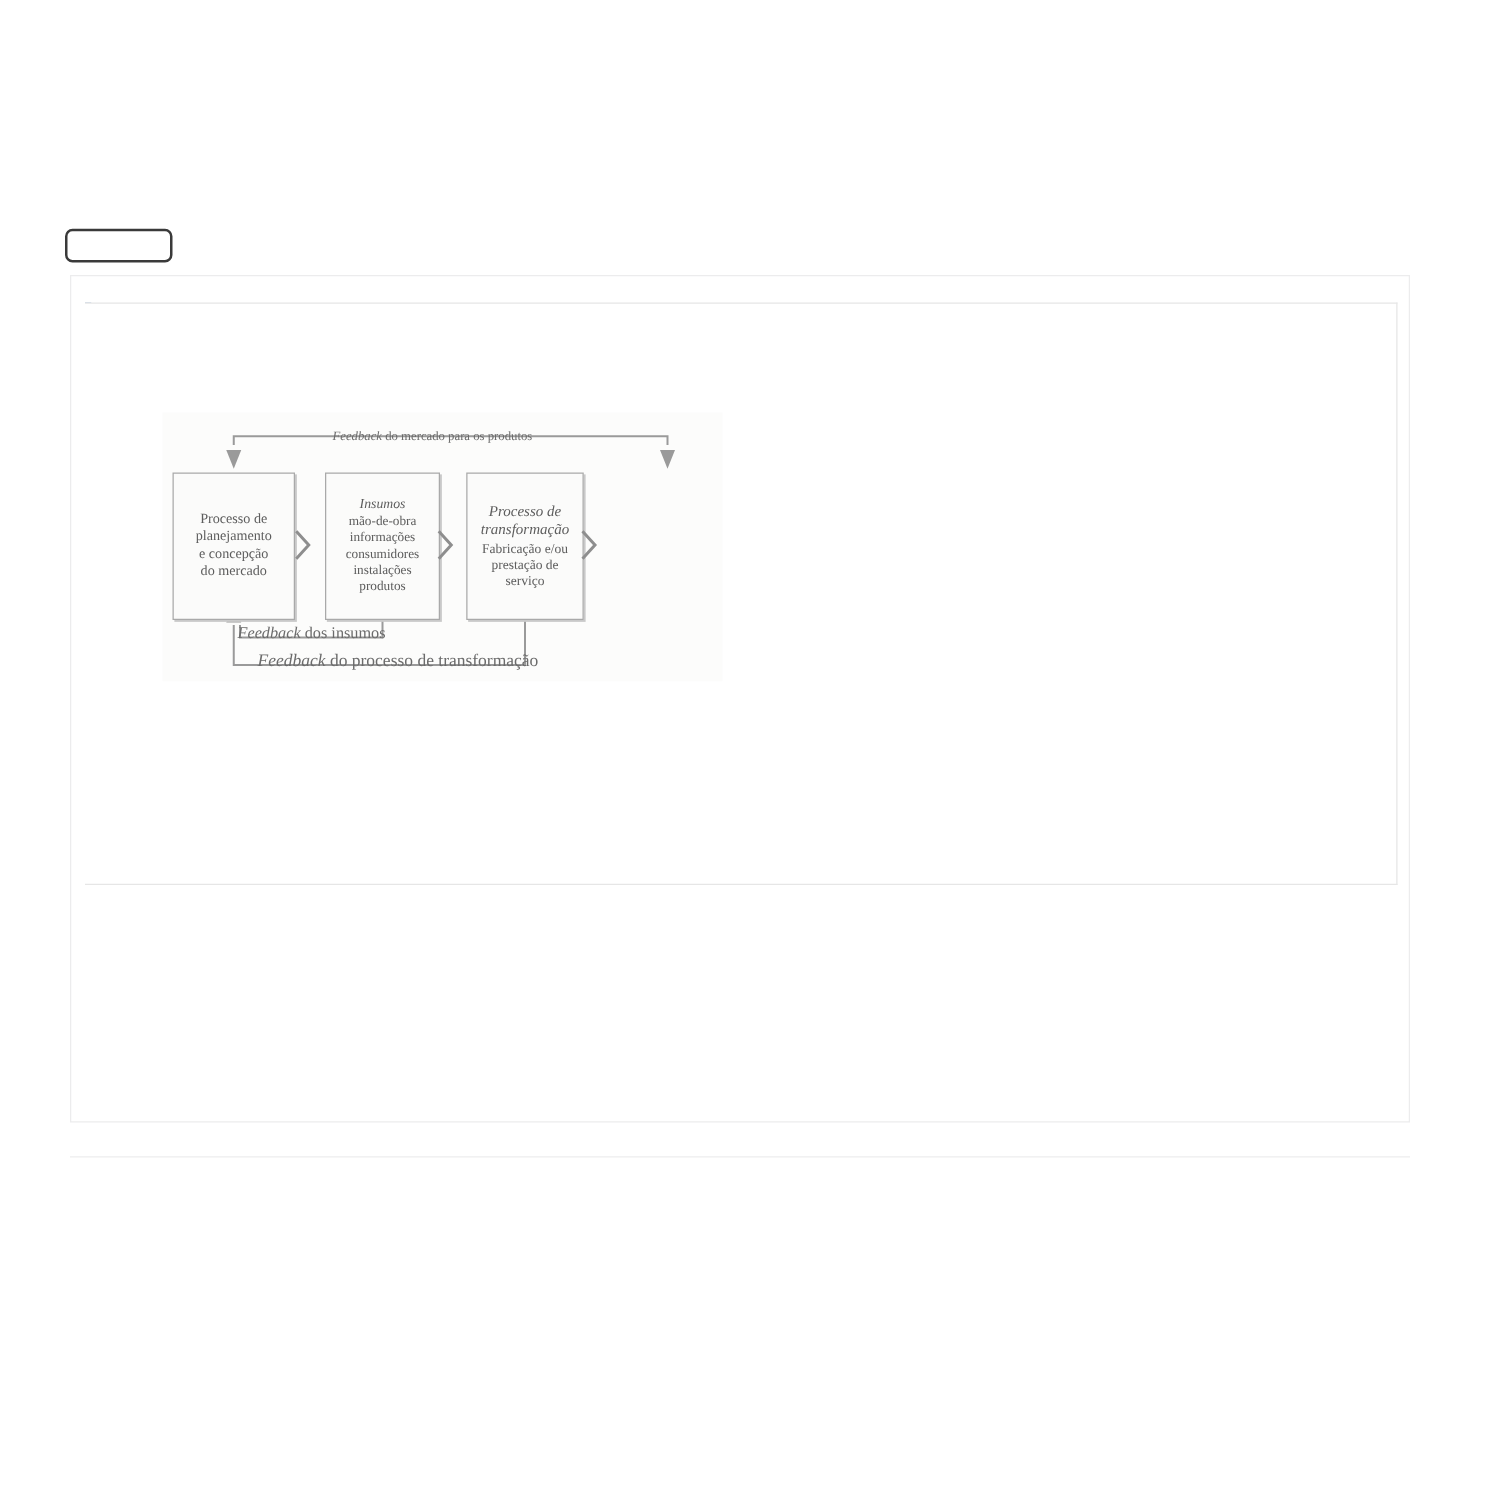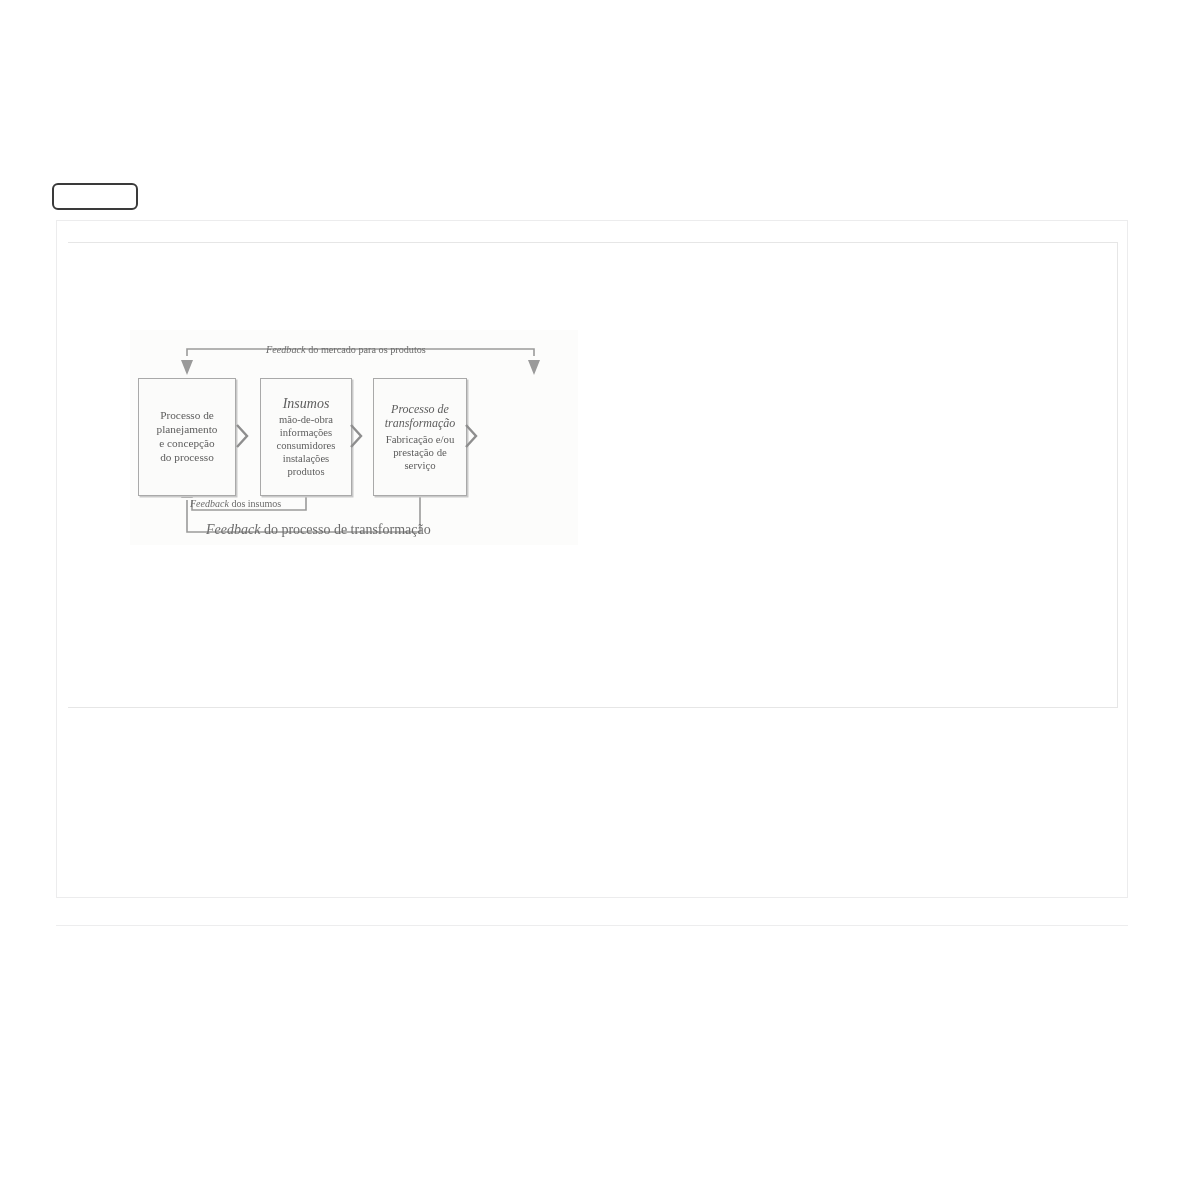--- a/index.html
+++ b/index.html
@@ -116,21 +116,21 @@
     font-style: italic;
     display: block;
   }
   .pbox .ln { display: block; white-space: nowrap; }
 
   #box-planning  { left: 8px;   top: 48px; width: 98px;  height: 118px; font-size: 11.3px; }
   #box-inputs    { left: 130px; top: 48px; width: 92px;  height: 118px; font-size: 10.6px; }
   #box-transform { left: 243px; top: 48px; width: 94px;  height: 118px; font-size: 10.8px; }
   #box-outputs   { left: 360px; top: 48px; width: 90px;  height: 118px; font-size: 11.3px; }
 
-  #box-inputs .ital    { font-size: 14px; margin-bottom: 2px; }
+  #box-inputs .ital    { font-size: 11px; margin-bottom: 2px; }
   #box-transform .ital { font-size: 12px; }
   #box-transform .ital.l2 { margin-bottom: 2px; }
 
   
   .chev {
     position: absolute;
     width: 16px;
     height: 28px;
     color: #8e8e8e;
   }
@@ -139,21 +139,21 @@
   #chev-3 { left: 333px; top: 92px; }
 
   
   .flabel {
     position: absolute;
     color: #6b6b6b;
     white-space: nowrap;
     background: transparent;
   }
   #lbl-market    { left: 136px; top: 14px;  font-size: 10.2px; }
-  #lbl-inputs    { left: 60px;  top: 168px; font-size: 10px; }
+  #lbl-inputs    { left: 60px;  top: 168px; font-size: 13px; }
   #lbl-transform { left: 76px;  top: 192px; font-size: 14px; }
   .flabel .ital { font-style: italic; }
 </style>
 </head>
 <body>
 
 <div class="page">
 
   <div class="tab-chip"></div>
 
@@ -183,21 +183,21 @@
         <path d="M 290 166 L 290 202 L 57 202 L 57 170"></path>
       </g>
 
       <polygon points="57,156 63,168 51,168" fill="#9a9a9a"></polygon>
     </svg>
 
     <div class="pbox" id="box-planning">
       <span class="ln">Processo de</span>
       <span class="ln">planejamento</span>
       <span class="ln">e concepção</span>
-      <span class="ln">do processo</span>
+      <span class="ln">do mercado</span>
     </div>
 
     <div class="pbox" id="box-inputs">
       <span class="ital">Insumos</span>
       <span class="ln">mão-de-obra</span>
       <span class="ln">informações</span>
       <span class="ln">consumidores</span>
       <span class="ln">instalações</span>
       <span class="ln">produtos</span>
     </div>

